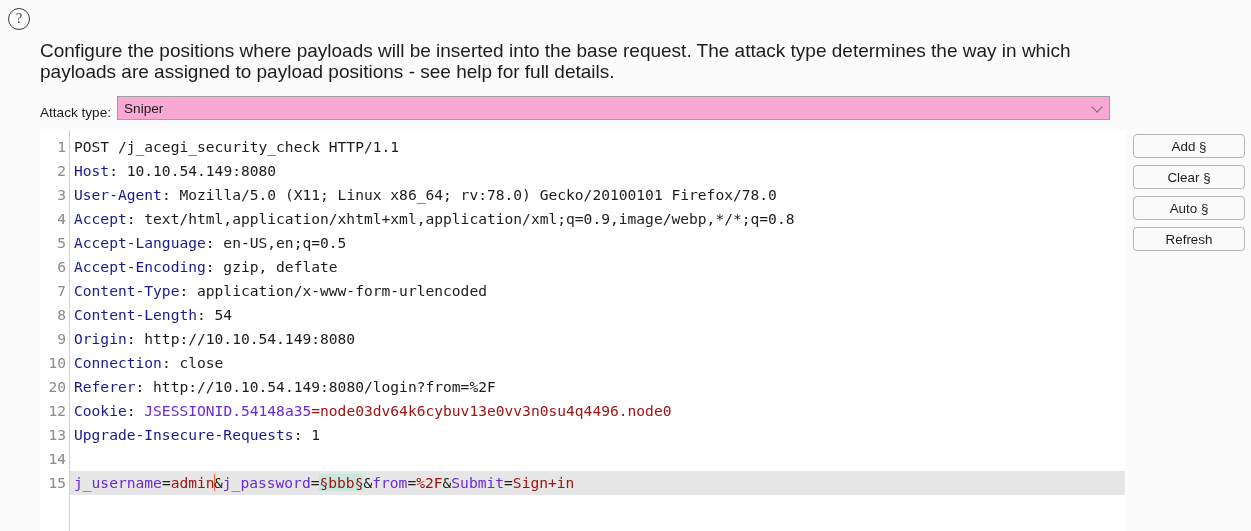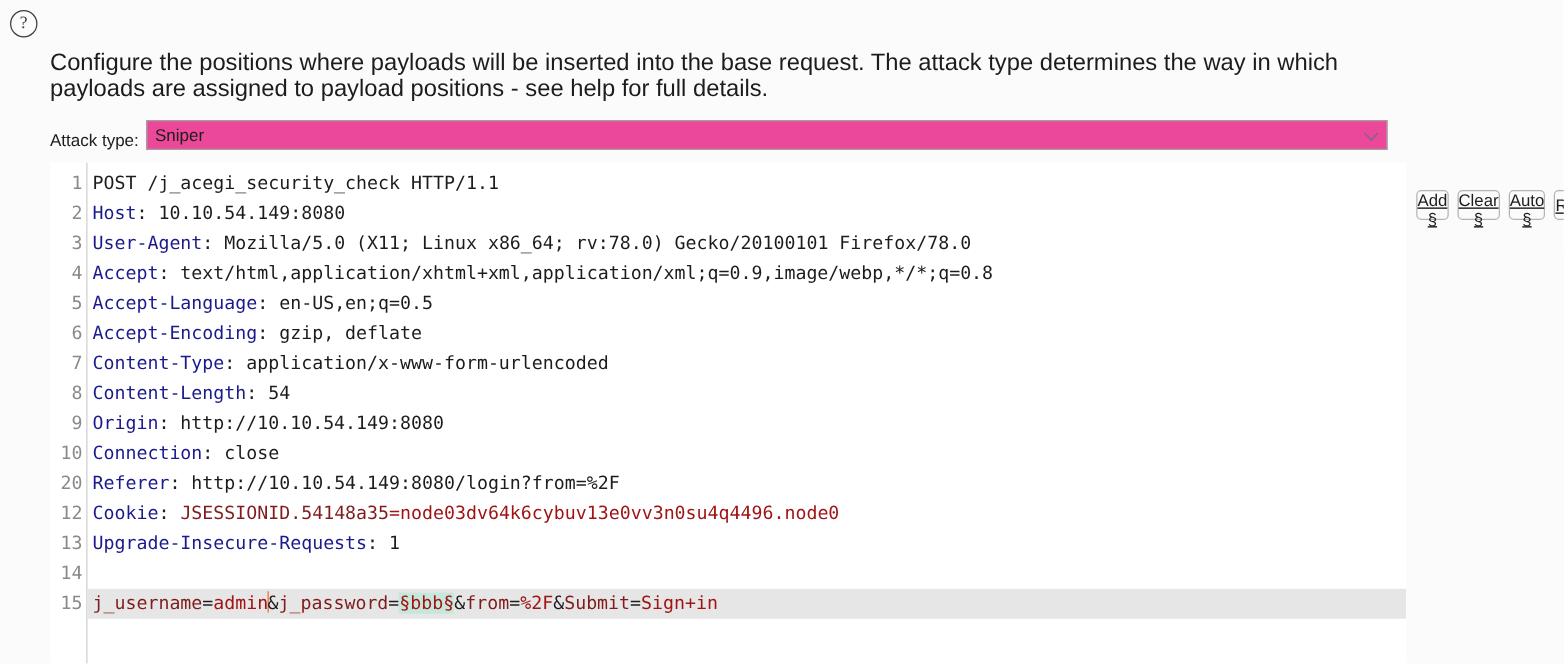--- a/index.html
+++ b/index.html
@@ -78,21 +78,21 @@
   }
   .attacktype-label {
     font-size: 13.6px;
     color: #1c1c1c;
     margin-right: 6px;
   }
   .select-wrap {
     position: relative;
     width: 993px;
     height: 24px;
-    background: #ec4899;
+    background: #f9a8d4;
     border: 1px solid #a0a0a0;
     display: flex;
     align-items: center;
     cursor: pointer;
   }
   .select-value {
     font-size: 13.6px;
     color: #1c1c1c;
     padding-left: 6px;
   }
@@ -141,46 +141,45 @@
     white-space: pre;
     color: #1c1c1c;
   }
   .code-line { height: 24px; white-space: pre; }
   .code-line.highlight {
     background: #e6e6e6;
     margin-left: -4px;
     padding-left: 4px;
   }
   .hdr { color: #1a1a8c; }
-  .hdr-blue { color: #7f1d1d; }
+  .hdr-blue { color: #6d28d9; }
   .val { color: #1c1c1c; }
   .val-red { color: #a01414; }
   .marker {
     background: #c6e7dc;
     color: #a01414;
   }
   .caret {
     display: inline-block;
     width: 0;
     border-left: 1.6px solid #ff6633;
     height: 17px;
     vertical-align: -3px;
     margin: 0 -0.8px;
   }
 
   
   .side-buttons {
     position: absolute;
     right: 6px;
-    top: 152px;
+    top: 134px;
     width: 112px;
     display: flex;
-    flex-direction: row;
+    flex-direction: column;
     gap: 7px;
-    text-decoration: underline;
   }
   .side-btn {
     height: 24px;
     background: #fbfbfb;
     border: 1px solid #b4b4b4;
     border-radius: 4px;
     font-size: 13.4px;
     color: #1c1c1c;
     cursor: pointer;
     font-family: "Liberation Sans", sans-serif;

